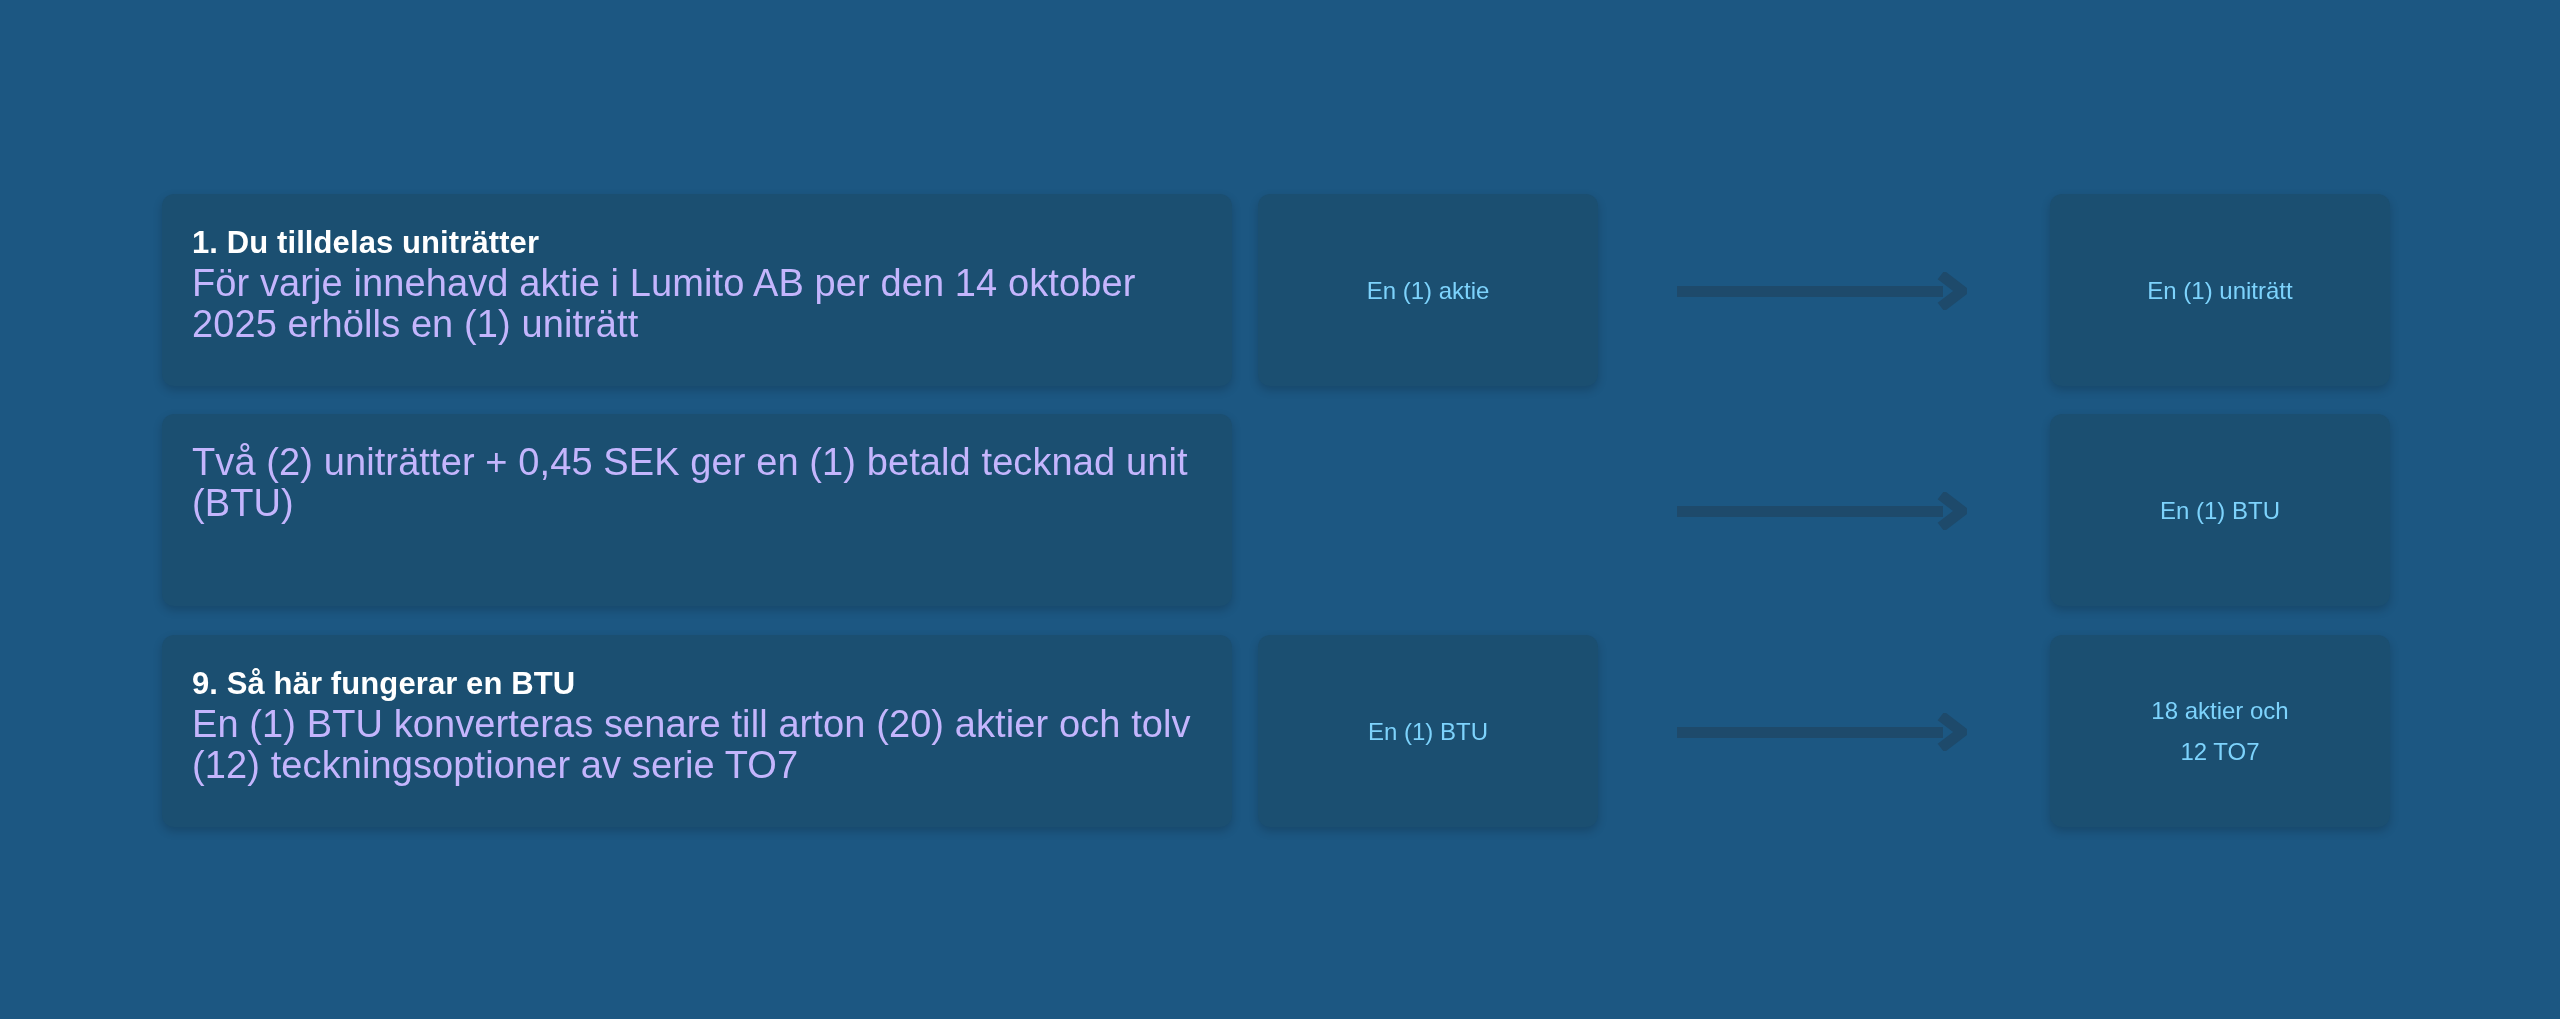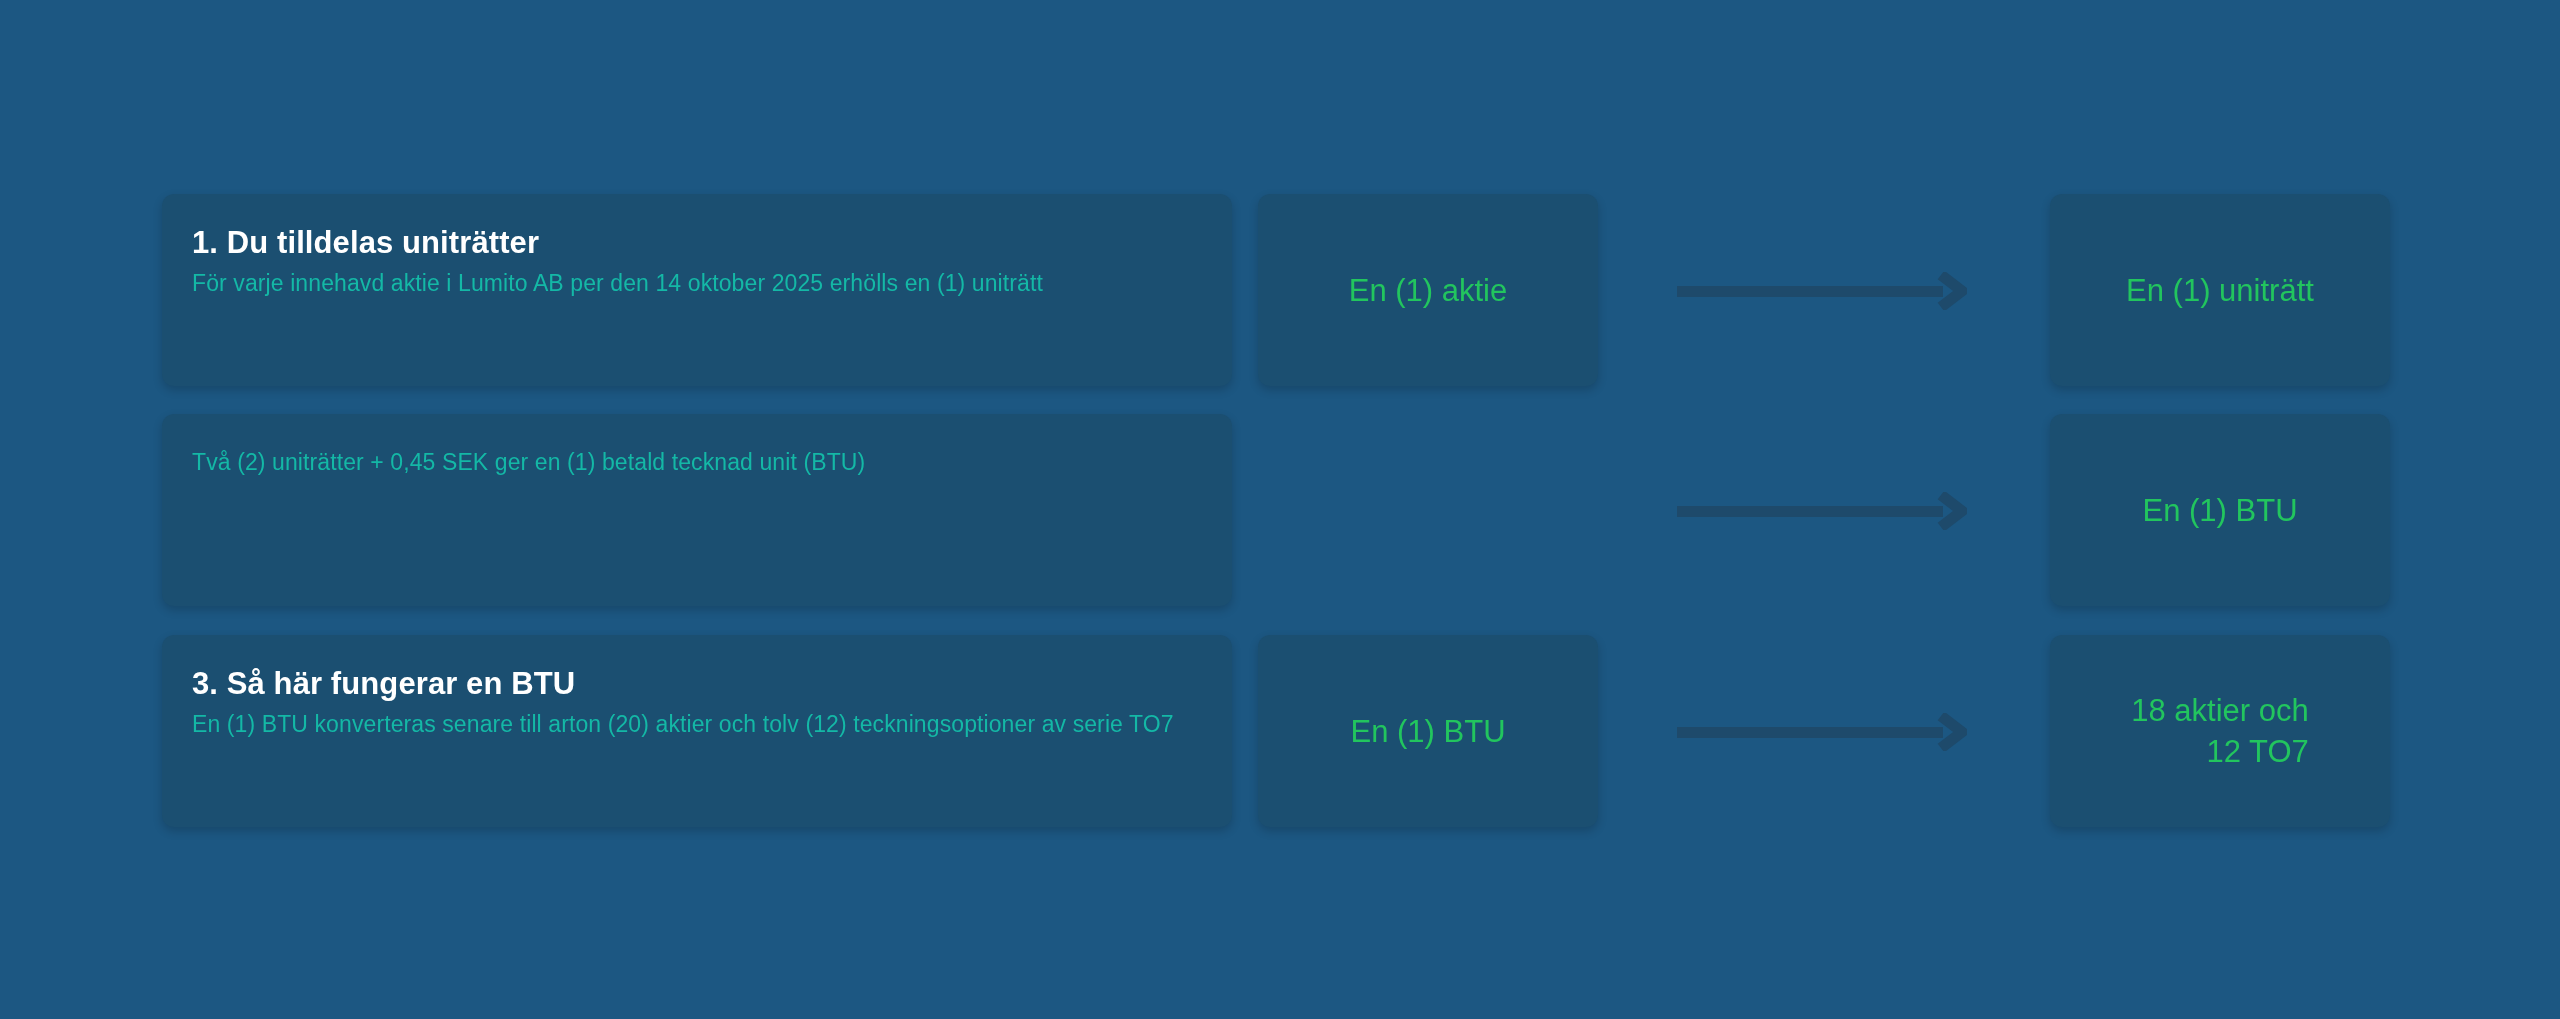--- a/index.html
+++ b/index.html
@@ -52,23 +52,23 @@
   .step-title {
     font-size: 31px;
     font-weight: bold;
     color: #ffffff;
     line-height: 41px;
     letter-spacing: 0.1px;
     white-space: pre-wrap;
   }
 
   .step-desc {
-    font-size: 23px;
+    font-size: 38px;
     font-weight: normal;
-    color: #14b8a6;
+    color: #c4b5fd;
     line-height: 41px;
     letter-spacing: 0.1px;
     white-space: pre-wrap;
   }
 
   .card-input {
     left: 1096px;
     top: 0;
     width: 340px;
     height: 192px;
@@ -85,25 +85,24 @@
     width: 340px;
     height: 192px;
     display: flex;
     align-items: center;
     justify-content: center;
     text-align: center;
     padding: 16px 18px;
   }
 
   .box-text {
-    font-size: 31px;
-    color: #22c55e;
+    font-size: 24px;
+    color: #7dd3fc;
     line-height: 41px;
     white-space: pre-line;
-    text-align: right;
   }
 
   .arrow {
     position: absolute;
     left: 1515px;
     top: 78px;
     width: 290px;
     height: 38px;
   }
   .arrow svg { display: block; }
@@ -142,21 +141,21 @@
         <path d="M264 3 L285 19 L264 35" fill="none" stroke="#1e4a6b" stroke-width="11" stroke-linecap="butt" stroke-linejoin="miter"></path>
       </svg>
     </div>
     <div class="card card-output">
       <div class="box-text">En (1) BTU</div>
     </div>
   </div>
 
   <div class="row row-3">
     <div class="card card-step">
-      <div class="step-title">3. Så här fungerar en BTU</div>
+      <div class="step-title">9. Så här fungerar en BTU</div>
       <div class="step-desc">En (1) BTU konverteras senare till arton (20) aktier och tolv (12) teckningsoptioner av serie TO7</div>
     </div>
     <div class="card card-input">
       <div class="box-text">En (1) BTU</div>
     </div>
     <div class="arrow">
       <svg width="290" height="38" viewBox="0 0 290 38" xmlns="http://www.w3.org/2000/svg">
         <rect x="0" y="14" width="266" height="11" fill="#1e4a6b"></rect>
         <path d="M264 3 L285 19 L264 35" fill="none" stroke="#1e4a6b" stroke-width="11" stroke-linecap="butt" stroke-linejoin="miter"></path>
       </svg>

